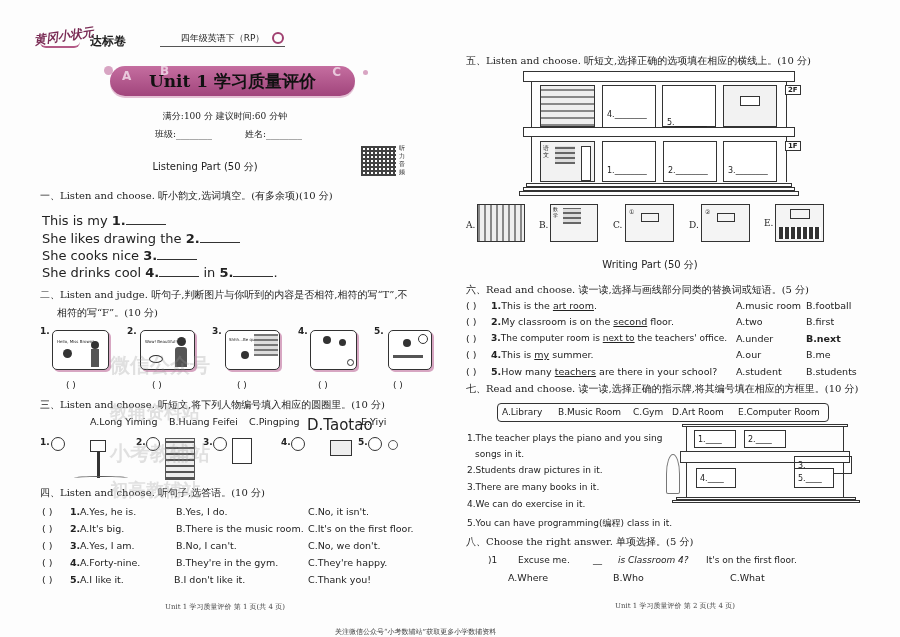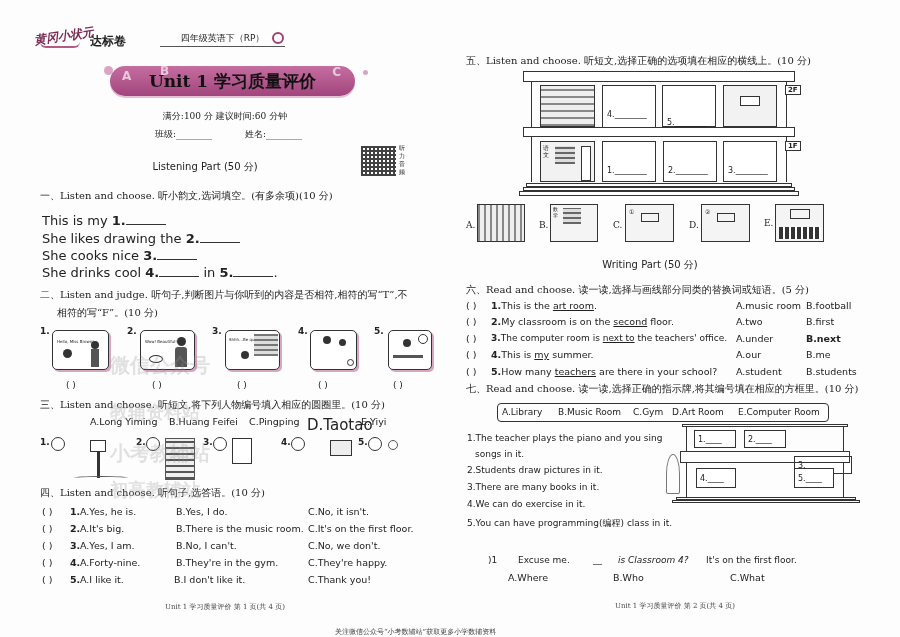--- a/index.html
+++ b/index.html
@@ -358,20 +358,21 @@
         <span class="room-label" style="left:3px;top:5px;">4.____</span>
       </div>
     <div class="abs room" style="left:122px;top:44px;width:40px;height:20px;">
         <span class="room-label" style="left:3px;top:5px;">5.____</span>
       </div>
     <div class="abs" style="left:4px;top:73px;width:180px;height:3px;border:1px solid #333;"></div>
     <div class="abs" style="left:0;top:76px;width:188px;height:3px;border:1px solid #333;"></div>
     <div class="abs" style="left:-6px;top:30px;width:14px;height:40px;border:1px solid #777;border-radius:50% 50% 2px 2px;"></div>
   </div>
 
+  <div class="abs section-title" style="left:16px;top:535px;">八、Choose the right answer. 单项选择。(5 分)</div>
   <div class="abs" style="left:16px;top:555px;width:430px;font-size:9px;">
     <span style="position:absolute;left:22px;">)1</span>
     <span style="position:absolute;left:52px;">Excuse me.</span>
     <span style="position:absolute;left:127px;">__</span>
     <span style="position:absolute;left:152px;font-style:italic;">is Classroom 4?</span>
     <span style="position:absolute;left:240px;">It's on the first floor.</span>
   </div>
   <div class="abs" style="left:58px;top:572px;font-size:9.5px;">A.Where</div>
   <div class="abs" style="left:163px;top:572px;font-size:9.5px;">B.Who</div>
   <div class="abs" style="left:280px;top:572px;font-size:9.5px;">C.What</div>

